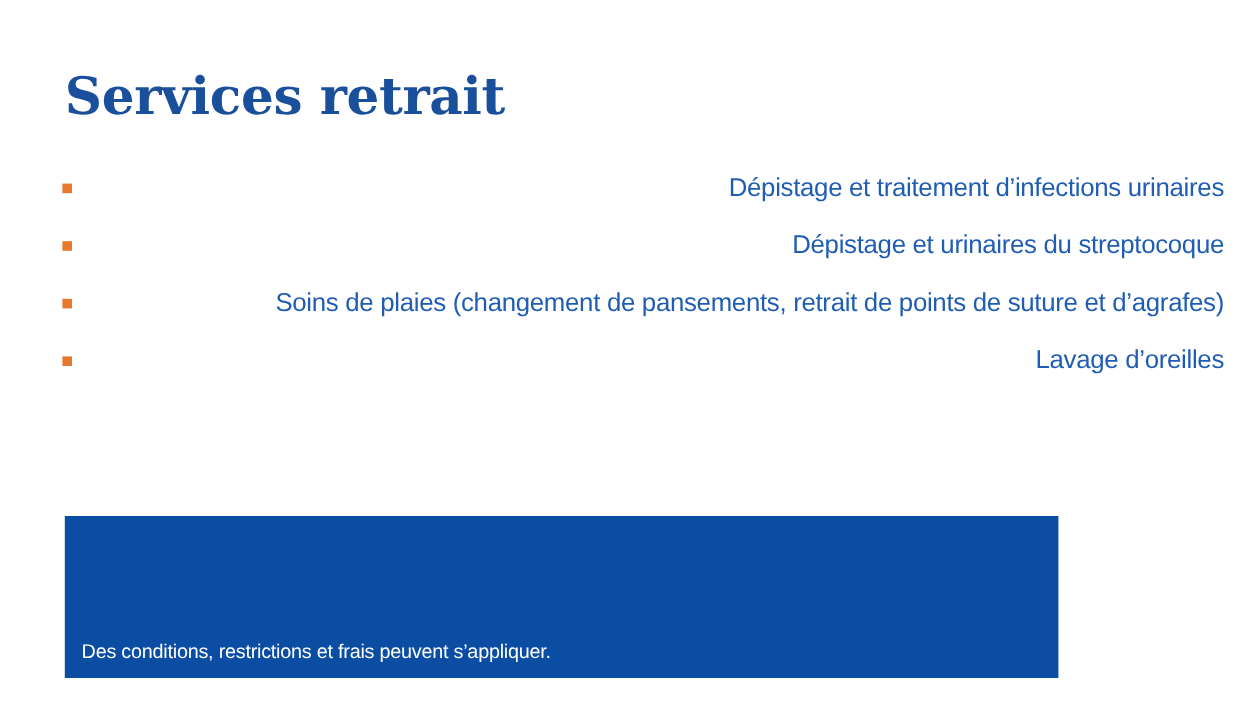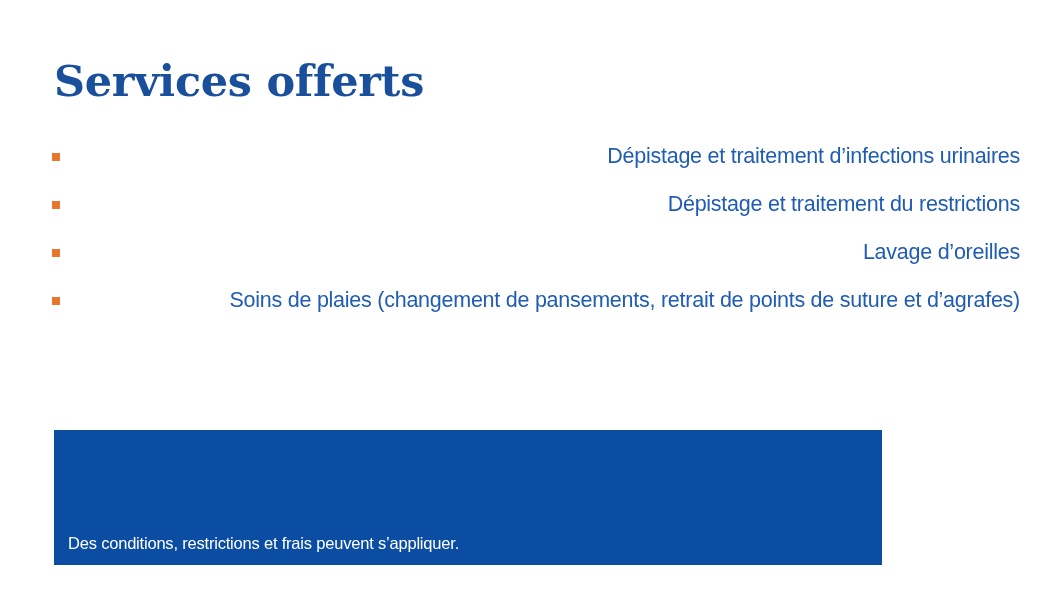--- a/index.html
+++ b/index.html
@@ -98,43 +98,43 @@
     letter-spacing: -0.2px;
     line-height: 22px;
     white-space: nowrap;
   }
 </style>
 </head>
 <body>
 
 <div class="slide">
 
-  <h1 class="slide-title">Services offerts</h1>
+  <h1 class="slide-title">Services retrait</h1>
 
   <ul class="bullet-list">
 
     <li class="bullet-item">
       <span class="bullet-marker"></span>
       <span class="bullet-text">Dépistage et traitement d’infections urinaires</span>
     </li>
 
     <li class="bullet-item">
       <span class="bullet-marker"></span>
-      <span class="bullet-text">Dépistage et traitement du restrictions</span>
+      <span class="bullet-text">Dépistage et urinaires du streptocoque</span>
     </li>
 
 
     <li class="bullet-item">
       <span class="bullet-marker"></span>
-      <span class="bullet-text">Lavage d’oreilles</span>
+      <span class="bullet-text">Soins de plaies (changement de pansements, retrait de points de suture et d’agrafes)</span>
     </li>
 
     <li class="bullet-item">
       <span class="bullet-marker"></span>
-      <span class="bullet-text">Soins de plaies (changement de pansements, retrait de points de suture et d’agrafes)</span>
+      <span class="bullet-text">Lavage d’oreilles</span>
     </li>
 
   </ul>
 
   <div class="footer-banner">
     <p class="footer-note">Des conditions, restrictions et frais peuvent s’appliquer.</p>
   </div>
 
 </div>
 

